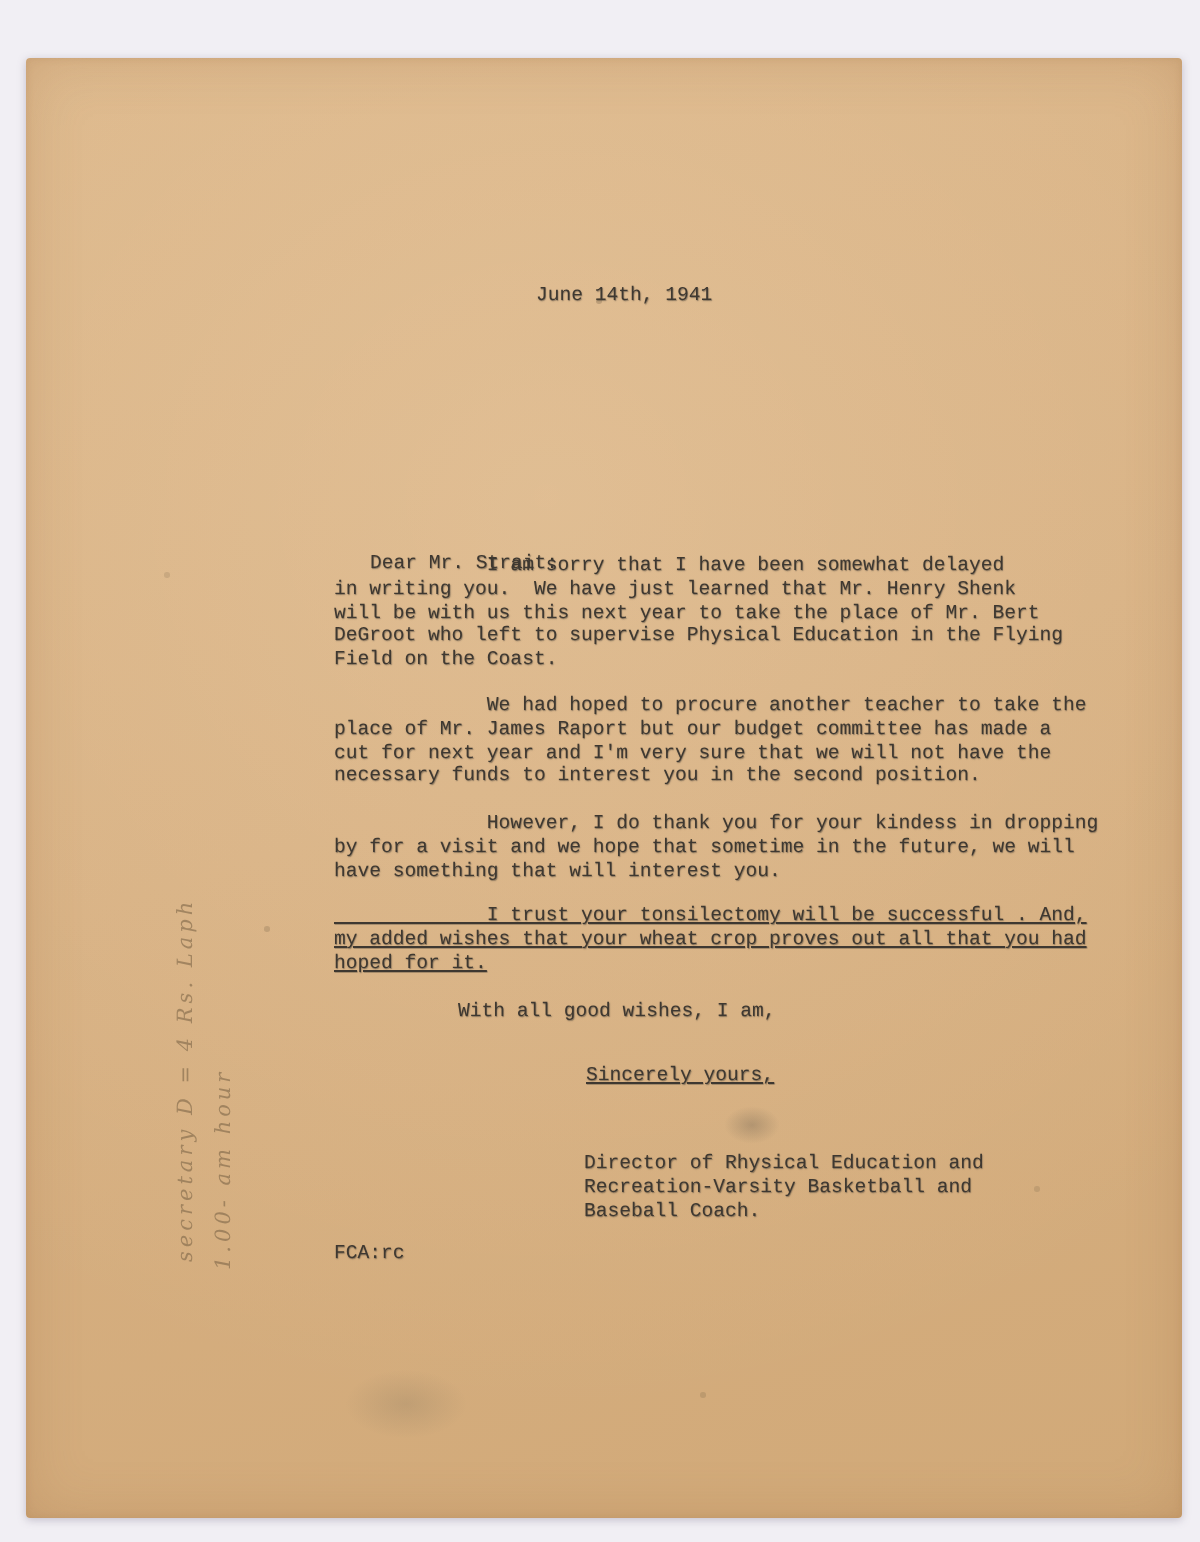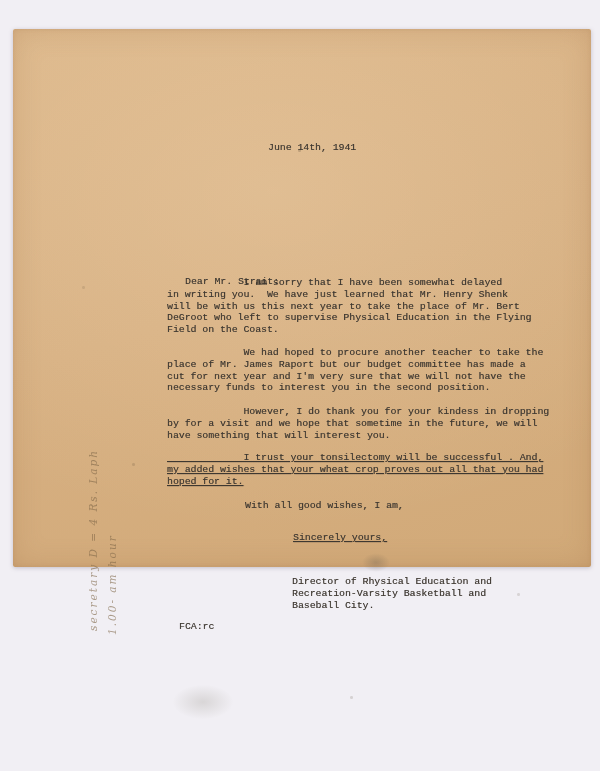--- a/index.html
+++ b/index.html
@@ -13,21 +13,21 @@
     overflow: hidden;
     background: #f1eff4;
     font-family: "Liberation Sans", sans-serif;
   }
   
   .page {
     position: absolute;
     left: 13px;
     top: 29px;
     width: 578px;
-    height: 538px;
+    height: 730px;
     background:
       radial-gradient(ellipse 120% 90% at 45% 30%, rgba(255,235,205,0.20), rgba(255,235,205,0) 70%),
       linear-gradient(163deg, #dcb78a 0%, #d7b082 48%, #d1a978 100%);
     box-shadow:
       0 1px 4px rgba(110,100,125,0.35),
       inset 0 0 28px rgba(148,102,58,0.22),
       inset 0 0 4px rgba(148,102,58,0.18);
     border-radius: 2px;
   }
   
@@ -41,24 +41,24 @@
     white-space: pre;
     text-shadow: 0.3px 0.3px 0.6px rgba(62,56,49,0.55);
   }
   .date-line        { left: 255px; top: 113px; }
   .recipient        { left: 154px; top: 170px; }
   .salutation       { left: 172px; top: 227px; margin-top: 20px; }
   .para-1           { left: 154px; top: 248px; }
   .para-2           { left: 154px; top: 318px; }
   .para-3           { left: 154px; top: 377px; }
   .para-4           { left: 154px; top: 423px; text-decoration: underline; }
-  .closing          { left: 232px; top: 471px; }
+  .closing          { left: 216px; top: 471px; }
   .signoff          { left: 280px; top: 503px; text-decoration: underline; }
   .signature-block  { left: 279px; top: 547px; }
-  .initials         { left: 154px; top: 592px; margin-left: 12px; }
+  .initials         { left: 154px; top: 592px; }
 
   
   .pencil {
     position: absolute;
     font-family: "DejaVu Serif", serif;
     font-style: italic;
     font-size: 10.5px;
     letter-spacing: 2px;
     color: rgba(128,103,72,0.62);
     white-space: pre;
@@ -125,21 +125,21 @@
     <div class="typed para-4">             I trust your tonsilectomy will be successful . And,
 my added wishes that your wheat crop proves out all that you had
 hoped for it.</div>
 
     <div class="typed closing">With all good wishes, I am,</div>
 
     <div class="typed signoff">Sincerely yours,</div>
 
     <div class="typed signature-block">Director of Rhysical Education and
 Recreation-Varsity Basketball and
-Baseball City.</div>
+Baseball Coach.</div>
 
     <div class="typed initials">FCA:rc</div>
 
     <span class="pencil pencil-1">secretary D = 4 Rs. Laph</span>
 
     <span class="pencil pencil-2">1.00- am hour</span>
 
     <div class="stain stain-signature"></div>
     <div class="stain stain-bottom"></div>
     <div class="speckles"></div>

